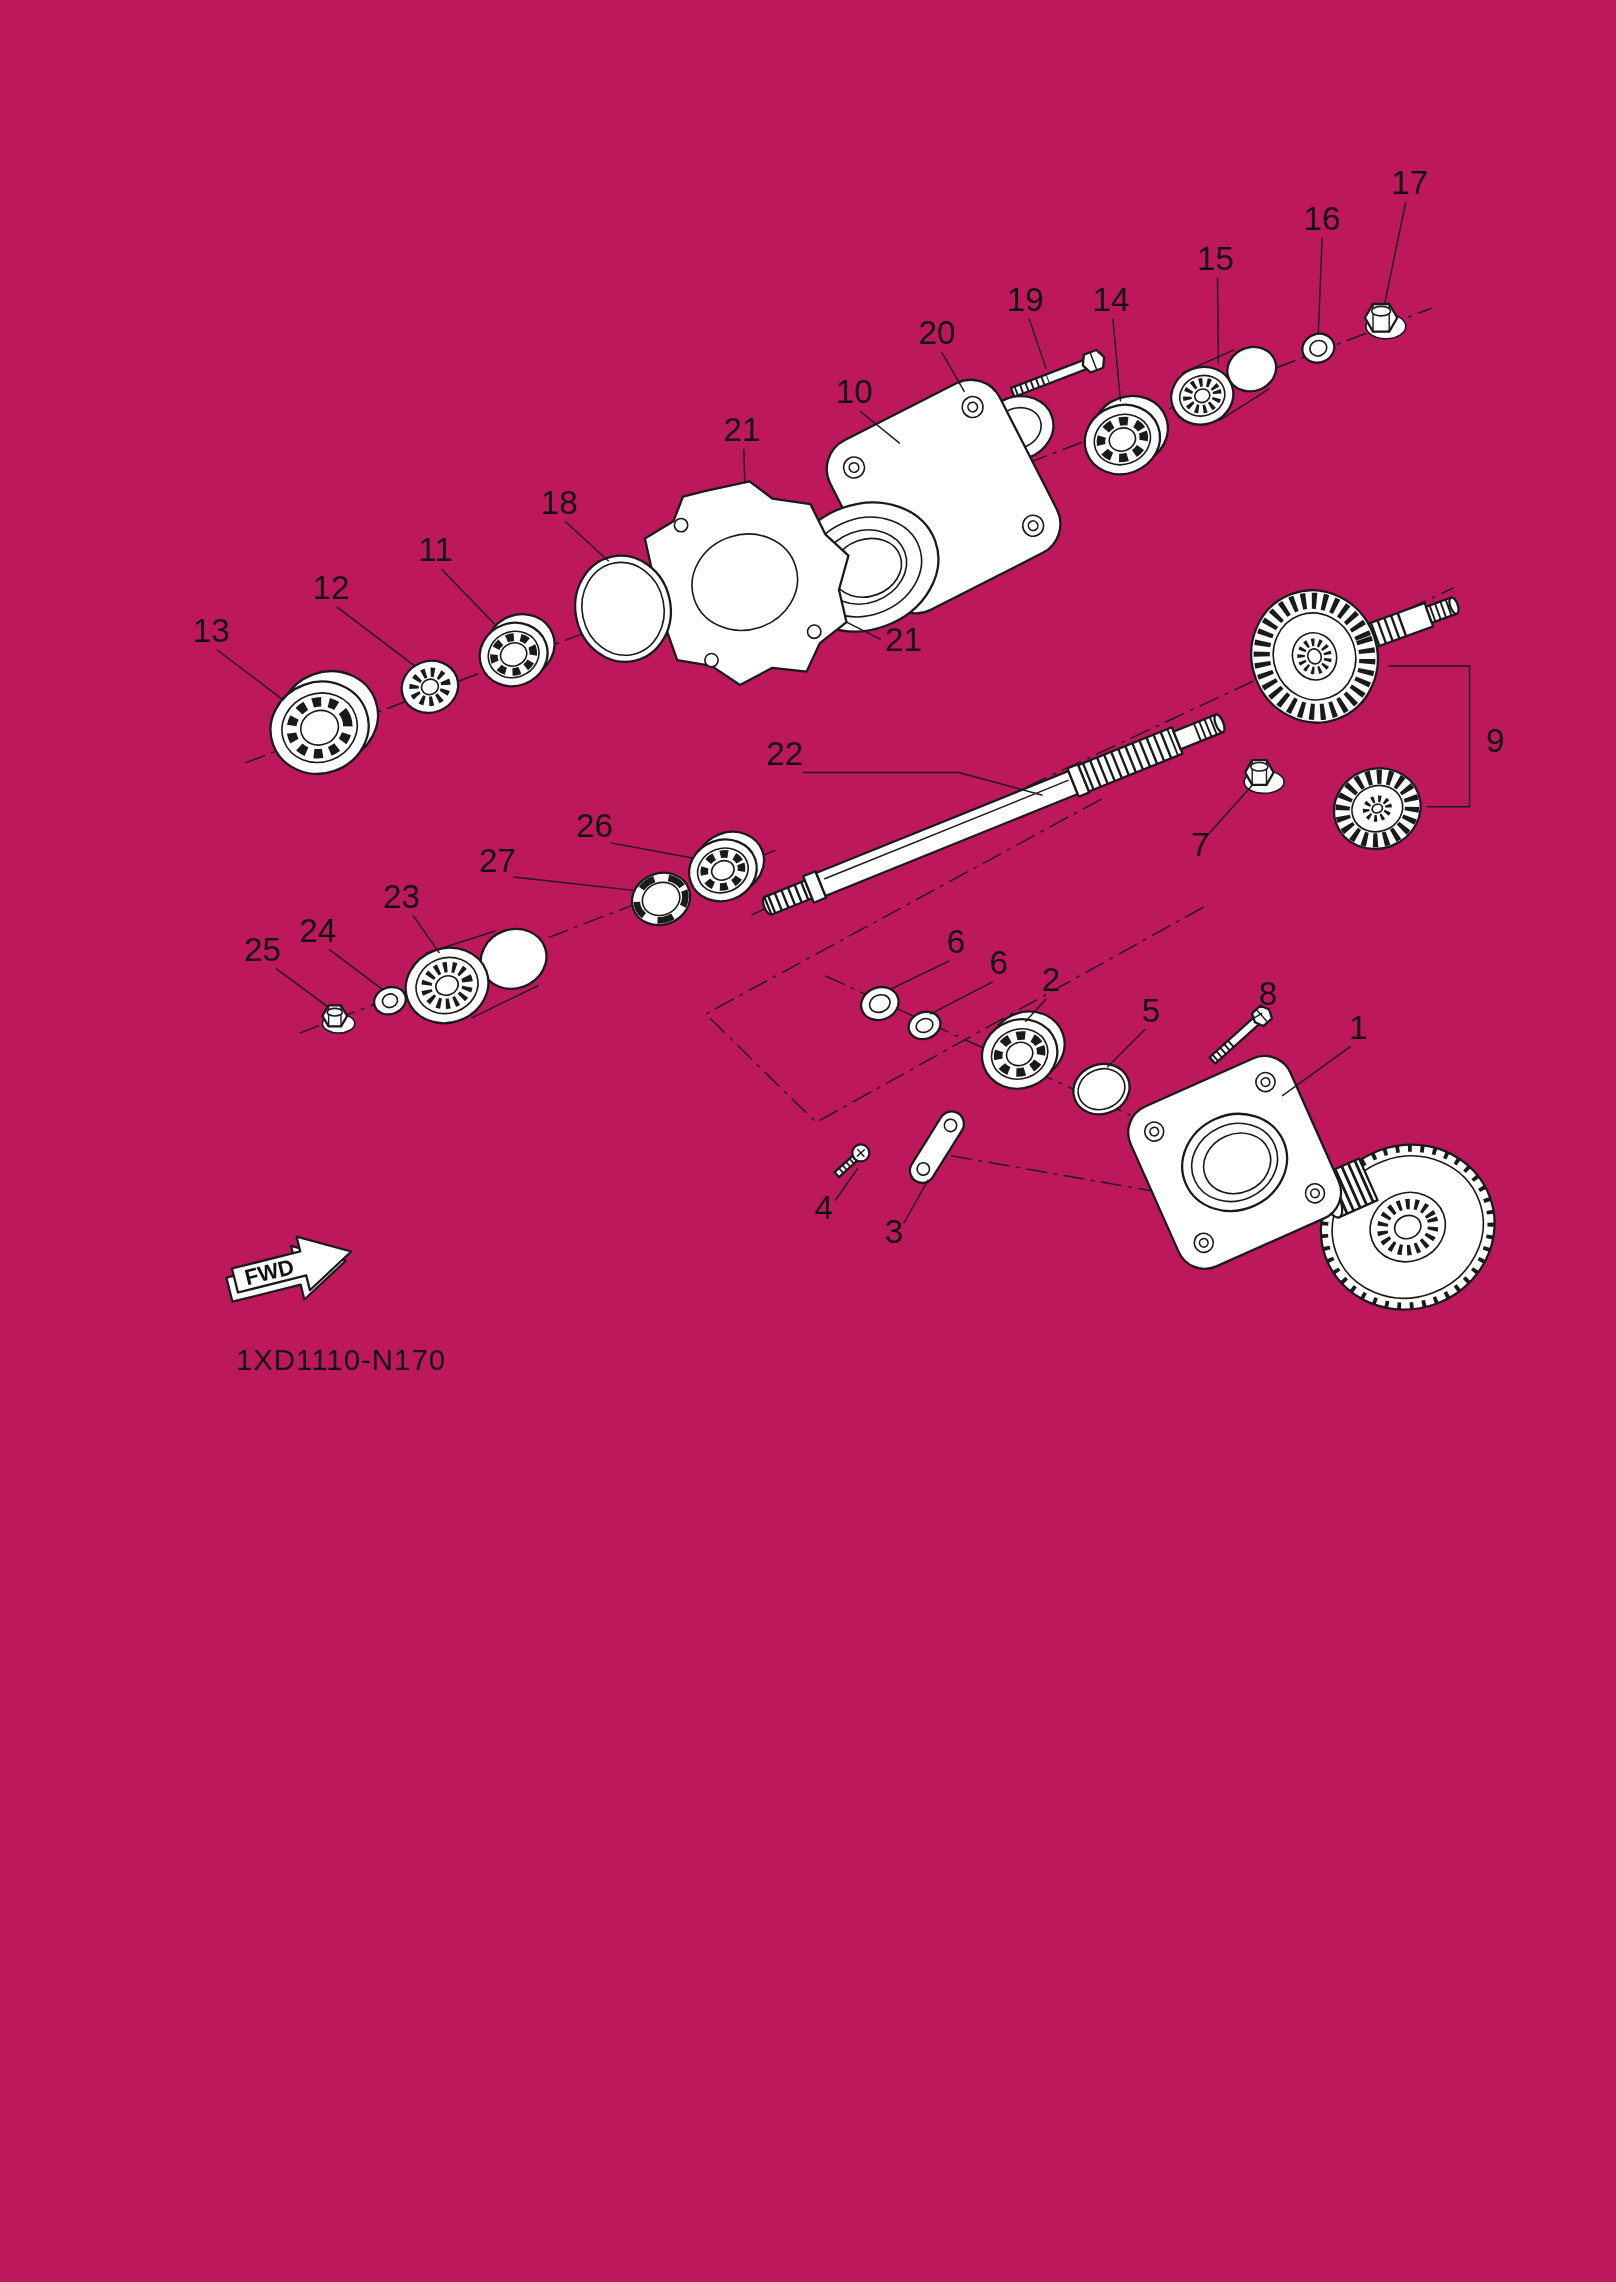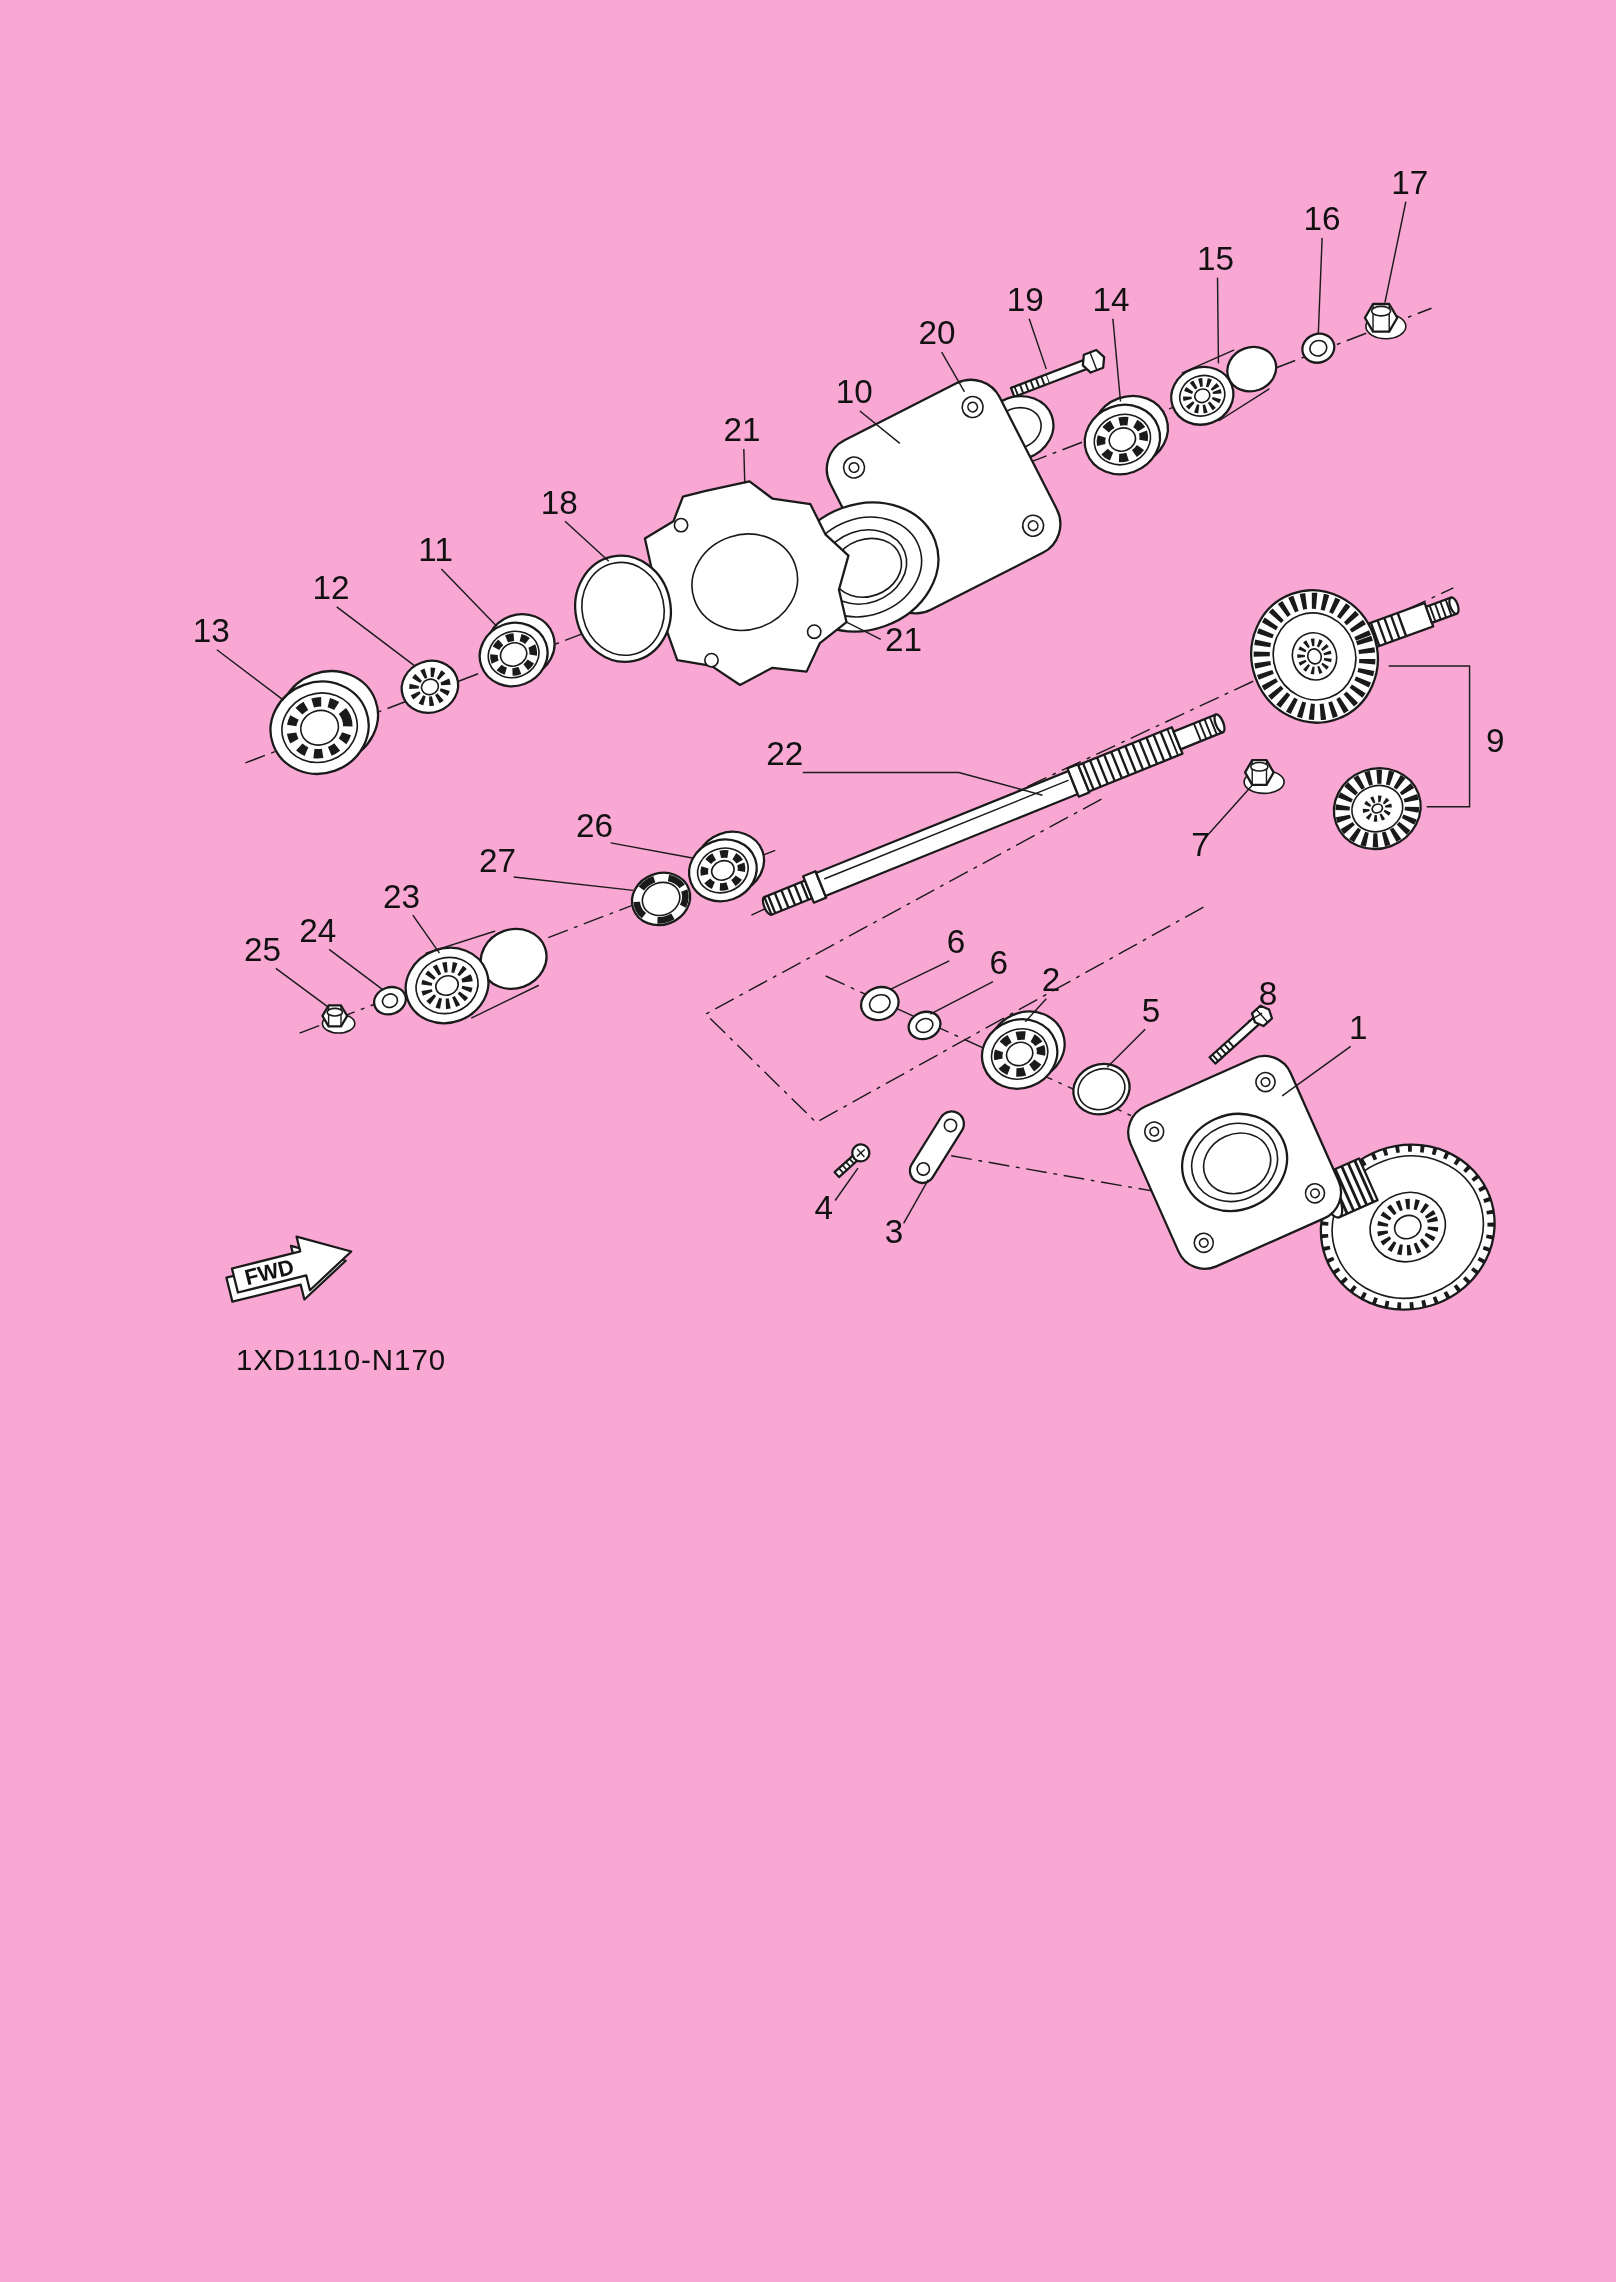--- a/index.html
+++ b/index.html
@@ -1,16 +1,16 @@
 <!DOCTYPE html>
 <html style="font-size:15px"><head>
 <meta charset="utf-8">
 <style>
   html,body{margin:0;padding:0;background:#ffffff}
-  .page{position:relative;width:1617px;height:2283px;background:#f9a8d4;overflow:hidden}
+  .page{position:relative;width:1617px;height:2283px;background:#be185d;overflow:hidden}
   svg{display:block}
   .fw{fill:#ffffff;stroke:#1a1a1a;stroke-width:2.4;stroke-linejoin:round}
   .fwthin{stroke-width:1.7}
   .ln{fill:none;stroke:#1a1a1a;stroke-width:2.2;stroke-linecap:round}
   .thin{stroke-width:1.5}
   .leader{fill:none;stroke:#1a1a1a;stroke-width:1.5}
   .dashdot{fill:none;stroke:#1a1a1a;stroke-width:1.5;stroke-dasharray:22 7 4 7}
   .teeth{fill:none;stroke:#1a1a1a}
   .callout{font-family:"Liberation Sans","DejaVu Sans",sans-serif;font-size:35px;fill:#111;text-anchor:middle}
   .code{font-family:"Liberation Sans","DejaVu Sans",sans-serif;font-size:31px;fill:#111;letter-spacing:1px}

